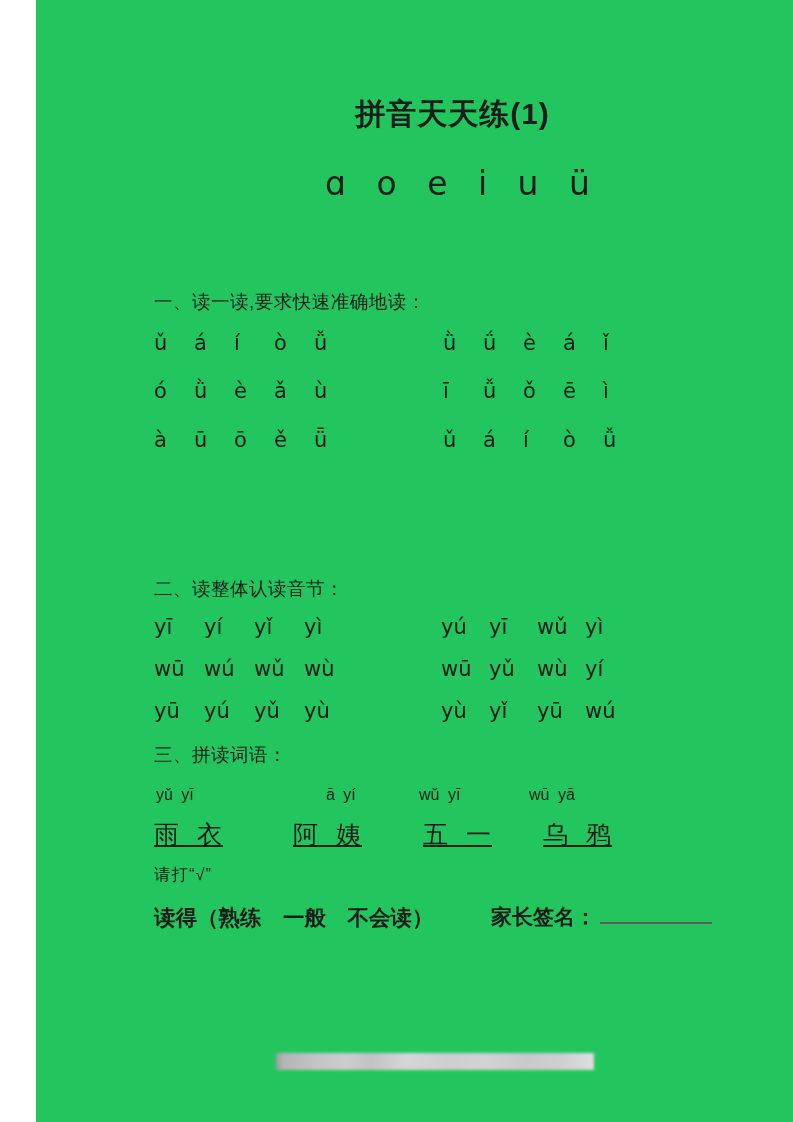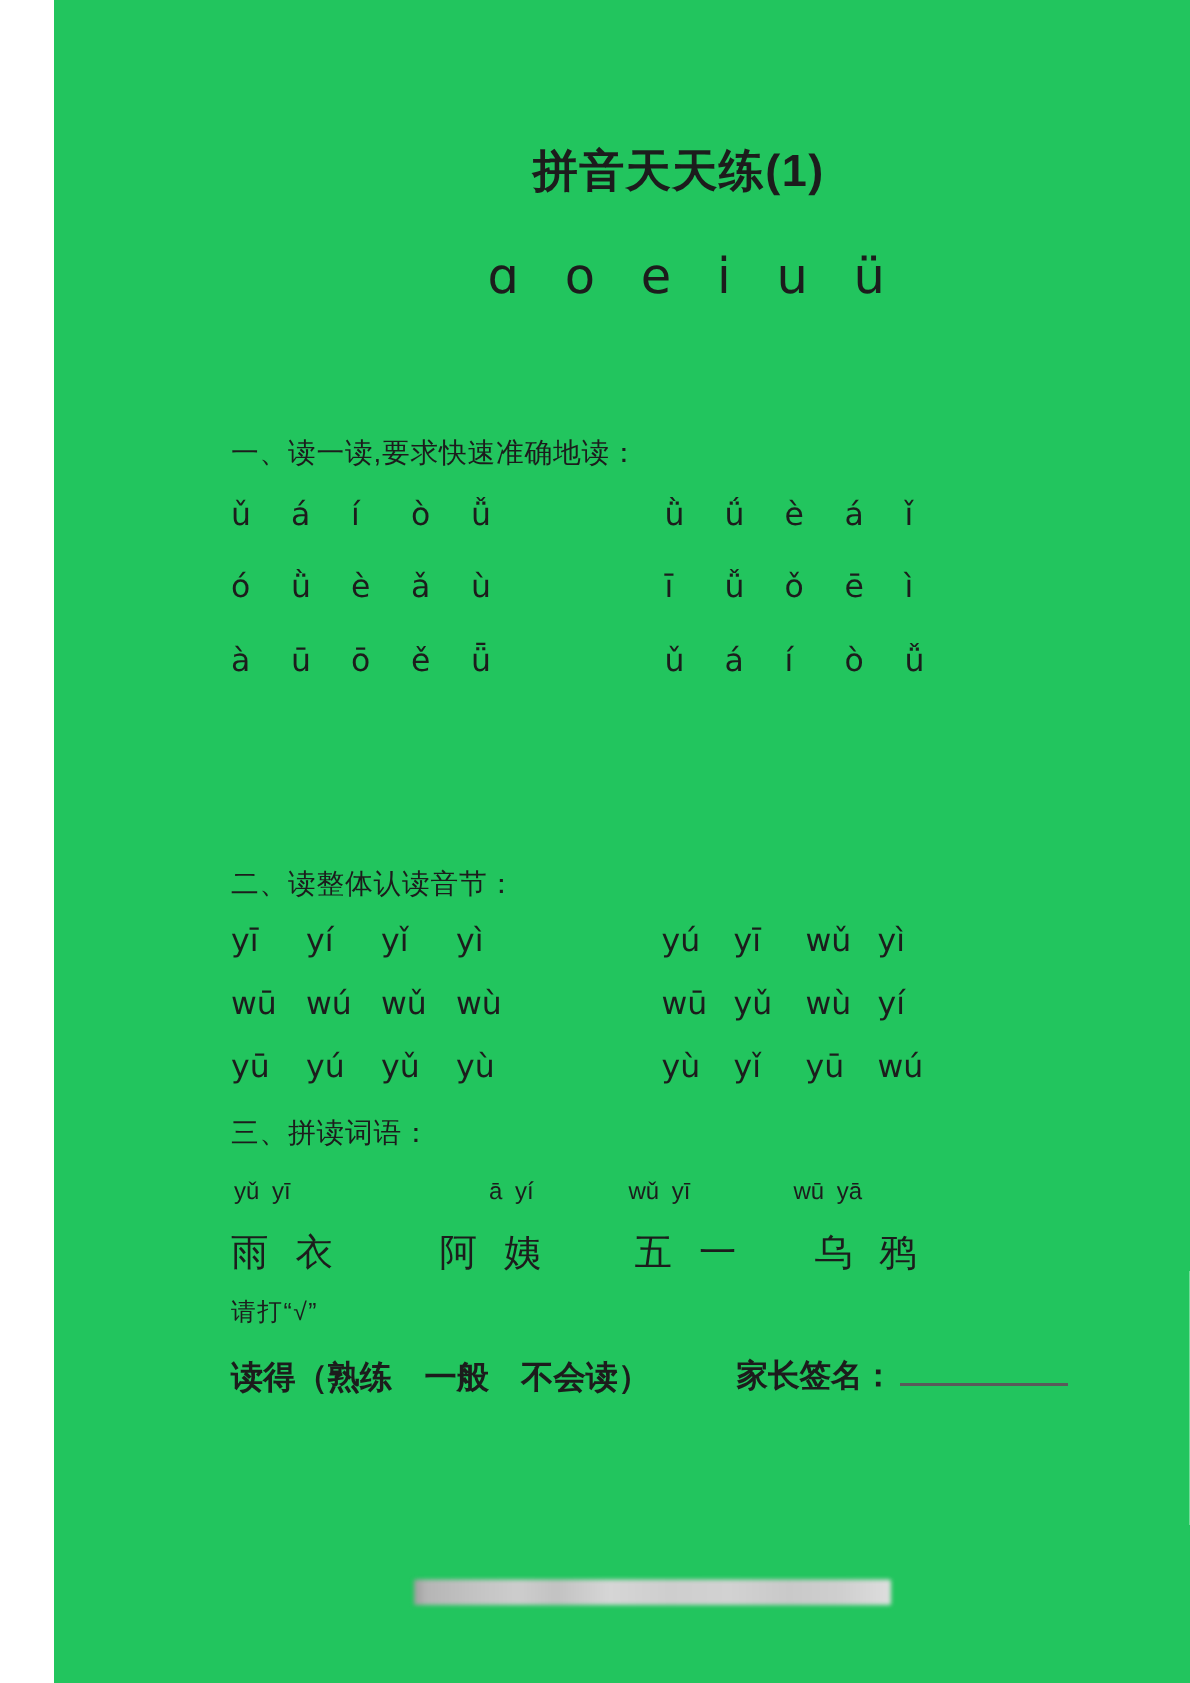--- a/index.html
+++ b/index.html
@@ -69,21 +69,21 @@
     font-family:Liberation Sans, sans-serif;
     font-size:16px;font-weight:500;word-spacing:4px;white-space:pre;
   }
   .s3-pinyin .s3-word:nth-child(1){left:120px;}
   .s3-pinyin .s3-word:nth-child(2){left:290px;}
   .s3-pinyin .s3-word:nth-child(3){left:383px;}
   .s3-pinyin .s3-word:nth-child(4){left:493px;}
   .s3-hanzi{position:absolute;top:818px;left:0;width:100%;height:32px;}
   .hz-word{
     position:absolute;font-size:25px;font-weight:500;
-    word-spacing:9px;white-space:pre;letter-spacing:1px;
+    word-spacing:9px;white-space:pre;letter-spacing:1px;text-decoration:underline;
   }
   .s3-hanzi .hz-word:nth-child(1){left:118px;}
   .s3-hanzi .hz-word:nth-child(2){left:257px;}
   .s3-hanzi .hz-word:nth-child(3){left:387px;}
   .s3-hanzi .hz-word:nth-child(4){left:507px;}
   .check-note{
     position:absolute;top:864px;left:118px;
     font-size:16.5px;letter-spacing:1px;
   }
   .footer{position:absolute;top:903px;left:0;width:100%;height:34px;}

